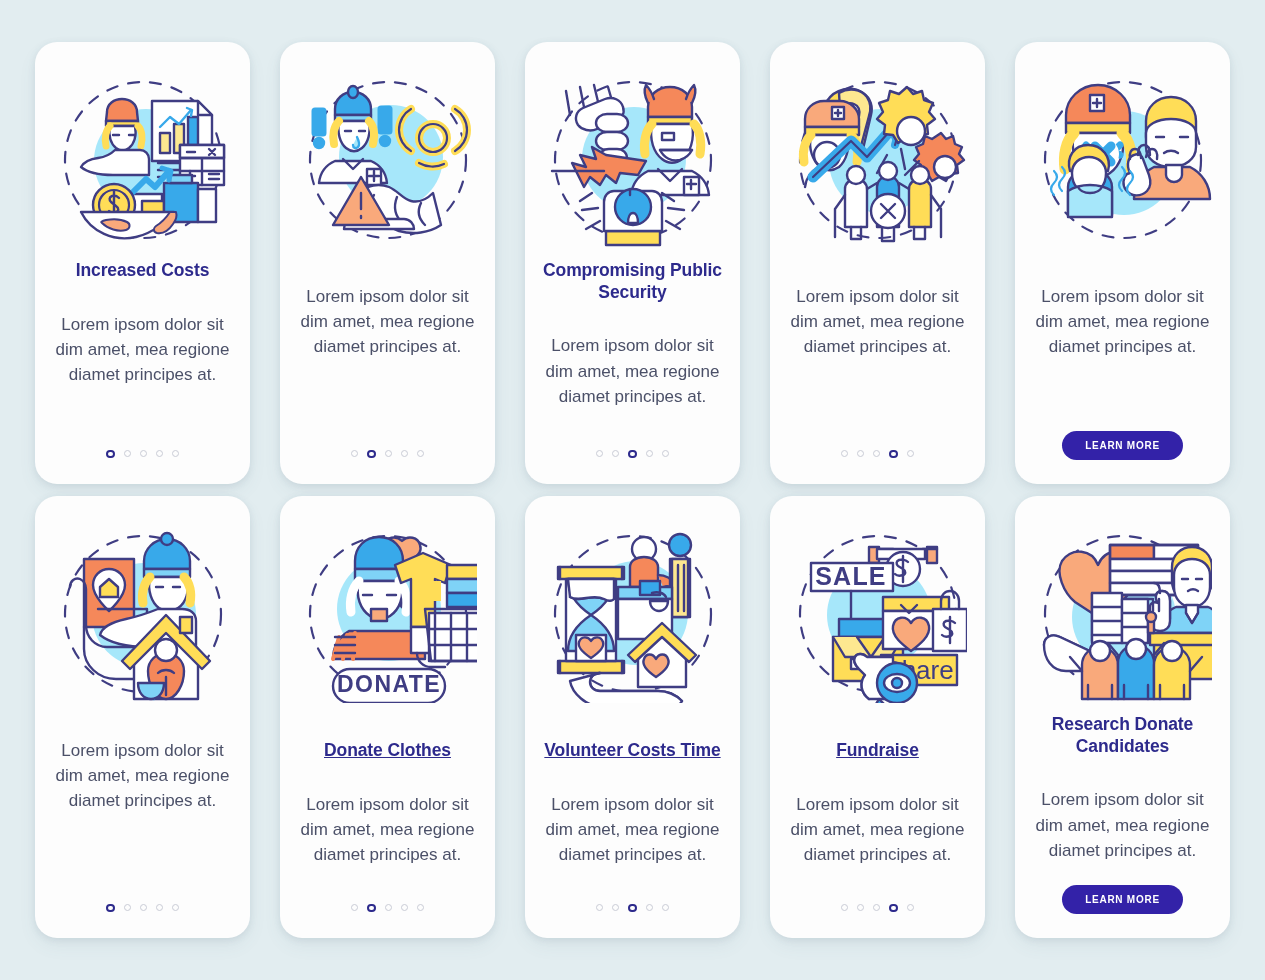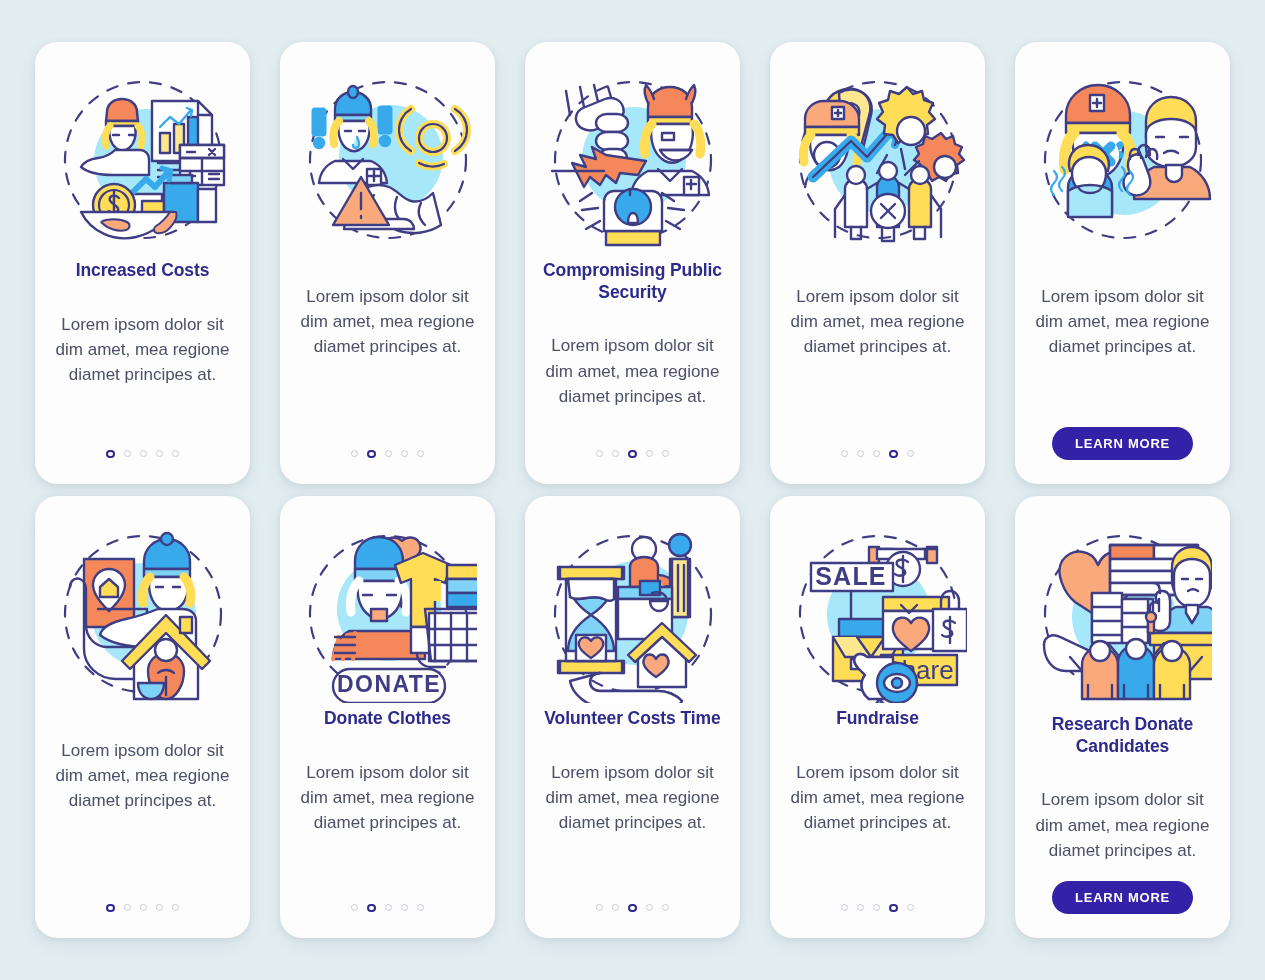--- a/index.html
+++ b/index.html
@@ -52,21 +52,21 @@
   }
   .title {
     color: #2d2a8c;
     font-size: 17.5px;
     font-weight: bold;
     line-height: 1.24;
     text-align: center;
     margin: 6px 14px 0 14px;
     letter-spacing: -0.1px;
   }
-  .title.one-line { margin-top: 0; }
+  .title.one-line { margin-top: 32px; text-decoration: underline; }
   .body-text {
     color: #4b5068;
     font-size: 17px;
     line-height: 1.48;
     text-align: center;
     margin: 0 18px;
     padding-top: 30px;
   }
   .spacer { flex: 1 1 auto; }
   .dots {
@@ -89,21 +89,21 @@
     width: 8.5px;
     height: 8.5px;
   }
   .cta {
     margin: 0 0 24px 0;
     background: #3322a8;
     color: #ffffff;
     border: none;
     border-radius: 999px;
     font-family: "Liberation Sans", sans-serif;
-    font-size: 13px;
+    font-size: 10px;
     font-weight: bold;
     letter-spacing: 0.75px;
     padding: 9px 23px;
     cursor: pointer;
   }
 </style>
 </head>
 <body>
 
 <div class="board">

